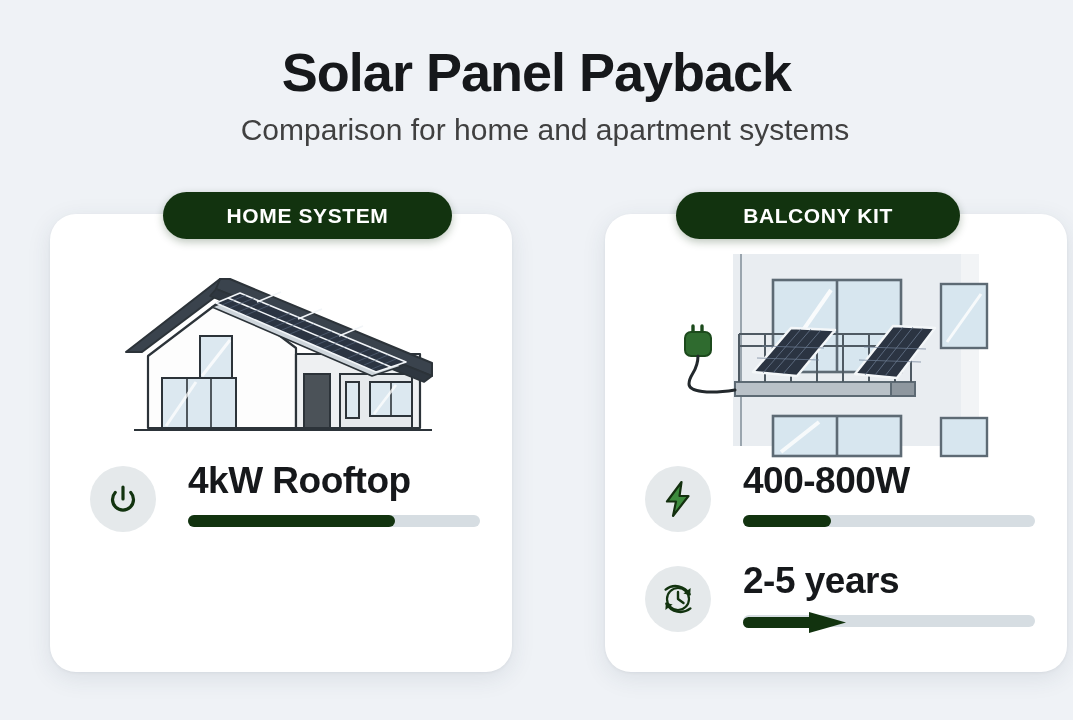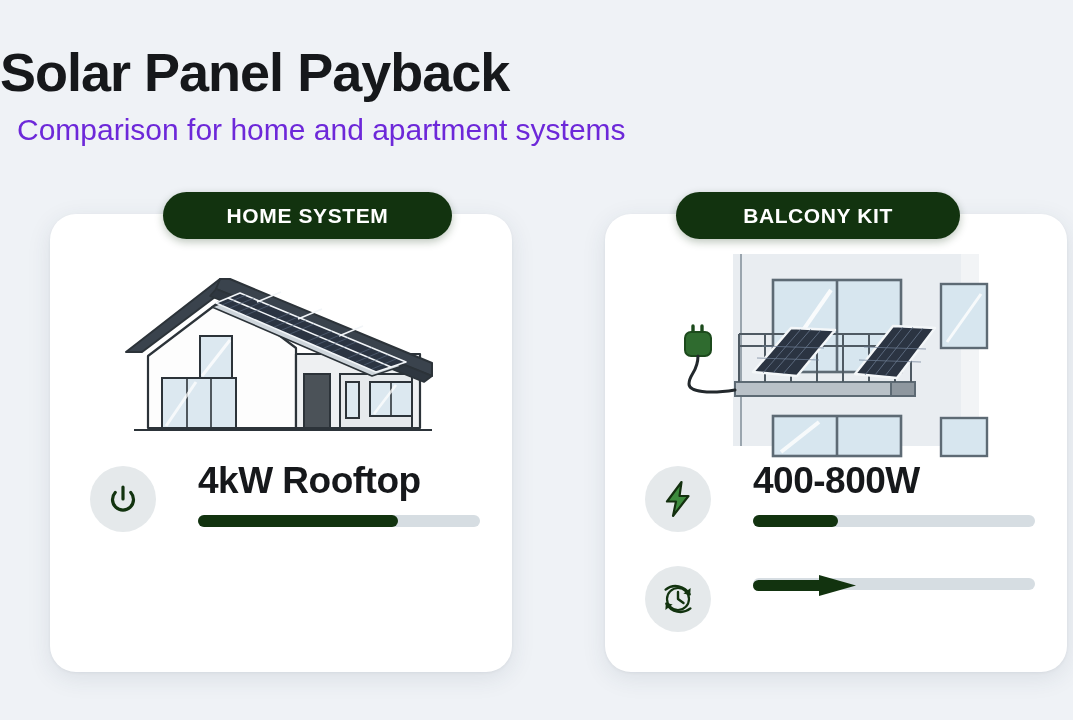--- a/index.html
+++ b/index.html
@@ -6,27 +6,27 @@
   body{
     width:1073px;height:720px;
     background:#eff2f6;
     font-family:"Liberation Sans", sans-serif;
     overflow:hidden;
     position:relative;
   }
   .page{position:absolute;inset:0;}
 
   
-  .header{position:absolute;left:0;right:0;top:44px;text-align:left;}
+  .header{position:absolute;left:0;right:0;top:44px;text-align:center;}
   .title{
     font-size:54px;font-weight:bold;color:#16181b;
     letter-spacing:-1px;line-height:1.05;margin:0;
   }
   .subtitle{
-    font-size:30px;font-weight:400;color:#6d28d9;
+    font-size:30px;font-weight:400;color:#404040;
     margin:12px 0 0 17px;line-height:1.1;
   }
 
   
   .card{
     position:absolute;top:214px;width:462px;height:458px;
     background:#ffffff;border-radius:26px;
     box-shadow:0 6px 24px rgba(40,55,75,.10), 0 1px 3px rgba(40,55,75,.06);
   }
   .card-left{left:50px;}
@@ -46,21 +46,21 @@
   
   .illus{position:absolute;left:0;right:0;top:36px;height:210px;}
 
   
   .metrics{position:absolute;left:40px;right:32px;top:248px;}
   .metric{position:relative;height:100px;}
   .ic-circle{
     position:absolute;left:0;top:4px;width:66px;height:66px;border-radius:50%;
     background:#e5e9eb;display:flex;align-items:center;justify-content:center;
   }
-  .m-body{position:absolute;left:108px;right:0;top:0;}
+  .m-body{position:absolute;left:98px;right:0;top:0;}
   .m-label{
     font-size:37px;font-weight:bold;color:#16181b;
     line-height:1;letter-spacing:-.5px;white-space:nowrap;
   }
   .bar-wrap{position:relative;margin-top:15px;height:14px;}
   .bar-track{
     position:absolute;left:0;right:0;top:1px;height:12px;
     background:#d6dde2;border-radius:7px;
   }
   .bar-fill{
@@ -255,20 +255,21 @@
           <svg width="44" height="44" viewBox="0 0 44 44">
             <circle cx="22" cy="22" r="11" fill="none" stroke="#12330f" stroke-width="2.2"></circle>
             <path d="M22 15 L22 22 L27.5 26" stroke="#12330f" stroke-width="2.4" fill="none" stroke-linecap="round" stroke-linejoin="round"></path>
             <path d="M33.6 17.4 A16 16 0 0 0 9.6 12.6" stroke="#12330f" stroke-width="2.4" fill="none" stroke-linecap="round"></path>
             <path d="M10.4 26.6 A16 16 0 0 0 34.4 31.4" stroke="#12330f" stroke-width="2.4" fill="none" stroke-linecap="round"></path>
             <path d="M34.6 11 L34.2 18.2 L27.4 16.6 Z" fill="#12330f"></path>
             <path d="M9.4 33 L9.8 25.8 L16.6 27.4 Z" fill="#12330f"></path>
           </svg>
         </div>
         <div class="m-body">
+          <div class="m-label">2-5 years</div>
           <div class="bar-wrap">
             <div class="bar-track"></div>
             <svg class="arrow-svg" width="284" height="28" viewBox="0 0 284 28">
               <rect x="0" y="9" width="72" height="11" rx="5.5" fill="#12330f"></rect>
               <path d="M66 4 L103 14.5 L66 25 Z" fill="#12330f"></path>
             </svg>
           </div>
         </div>
       </div>
 

